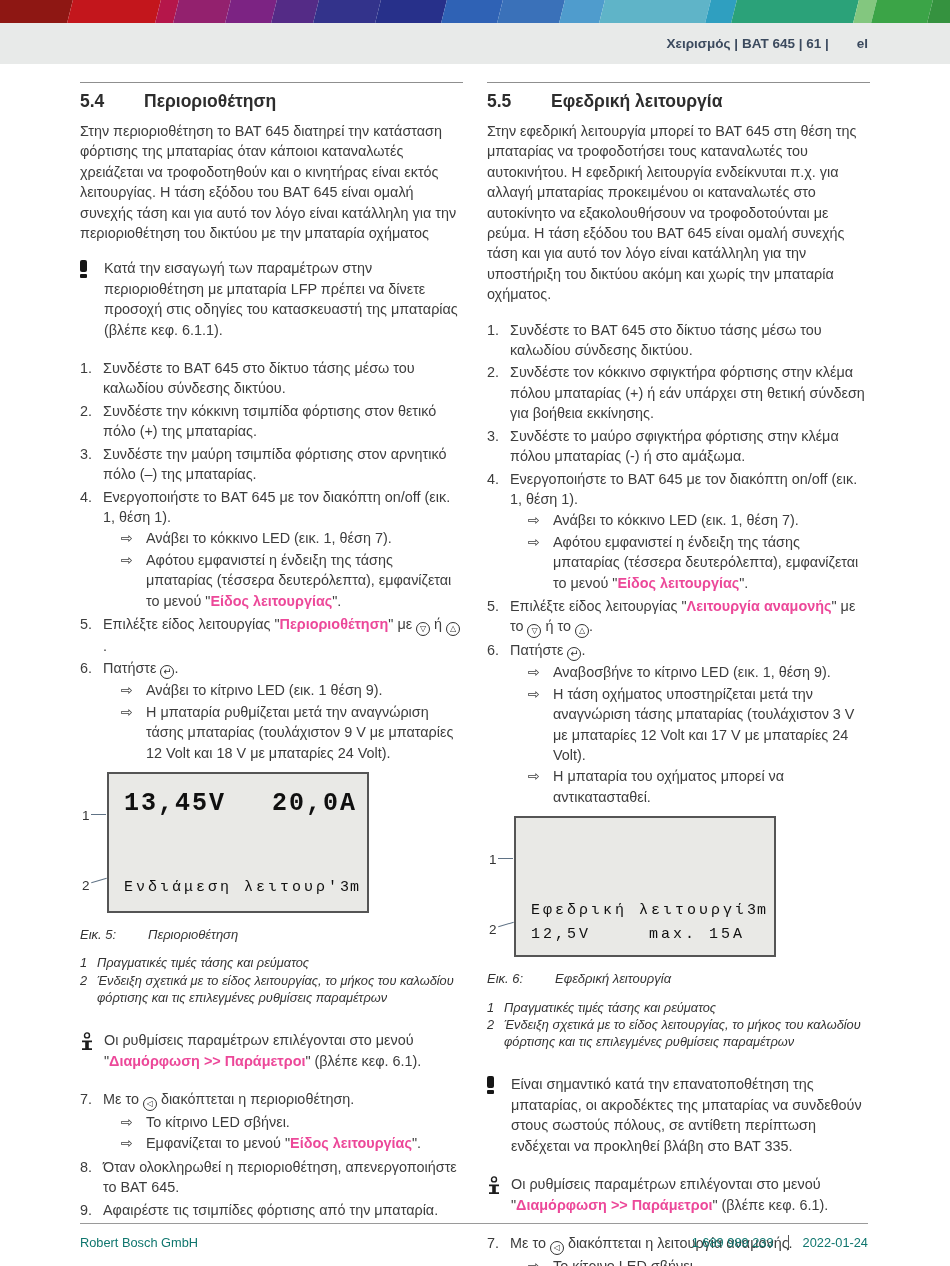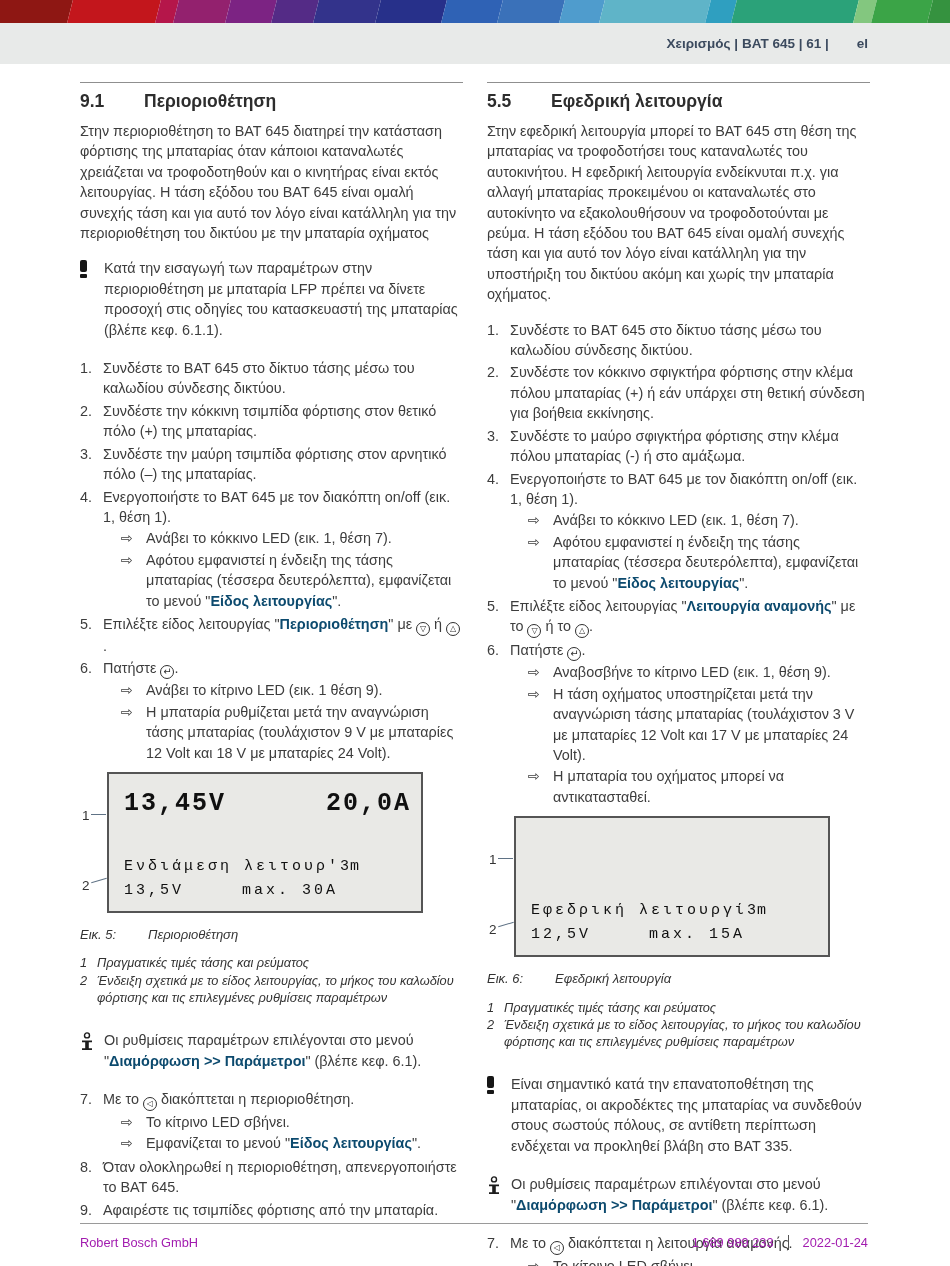--- a/index.html
+++ b/index.html
@@ -40,34 +40,34 @@
   .warn-glyph::after  { content:""; position:absolute; left:0; bottom:1px; width:6.5px; height:4.5px; background:#161616; border-radius:1px; }
   .info-glyph svg { display:block; }
 
   
   .li { display:flex; margin:0 0 2px; }
   .li-num { width:23px; flex:none; }
   .li-bd { flex:1; }
   .sub { display:flex; padding-left:18px; margin:1px 0; }
   .sub-arrow { width:16px; flex:none; margin-right:9px; font-family:"DejaVu Sans", sans-serif; font-size:14.5px; color:#3d3d3d; }
   .sub-bd { flex:1; }
-  strong { color:#0c4a6e; }
+  strong { color:#ec4899; }
 
   
   .circ {
     display:inline-flex; width:14px; height:14px; border:1.2px solid #2f2f2f; border-radius:50%;
     align-items:center; justify-content:center; vertical-align:-2px;
     font-family:"DejaVu Sans", sans-serif; font-size:8px; line-height:1; color:#2f2f2f;
   }
   .circ.big { font-size:10px; }
 
   
   .fig { position:relative; padding-left:27px; margin:8px 0 6px; }
   .dbox {
-    width:316px; height:141px; border:2px solid #555; background:#e9e9e6;
+    width:262px; height:141px; border:2px solid #555; background:#e9e9e6;
     padding:10px 10px 10px 15px; display:flex; flex-direction:column;
     font-family:"Liberation Mono", monospace; color:#101010;
   }
   .d1 { display:flex; justify-content:space-between; font-weight:bold; font-size:25px; letter-spacing:2px; margin-top:10px; }
   .dsp { flex:1; }
   .d2 { display:flex; font-size:15px; letter-spacing:3px; margin-bottom:3px; white-space:nowrap; }
   .d2 .r { letter-spacing:1px; }
   .d3 { display:flex; font-size:15px; letter-spacing:3px; white-space:nowrap; }
   .d3l { width:118px; flex:none; }
   .callout { position:absolute; left:2px; font-size:13.5px; color:#333; }
@@ -80,21 +80,21 @@
   .figcap { display:flex; font-style:italic; font-size:13px; color:#333; margin:12px 0 9px; }
   .figcap-label { width:68px; flex:none; }
   .legend { margin-bottom:24px; }
   .lg { display:flex; font-style:italic; font-size:12.8px; line-height:17.3px; color:#333; }
   .lg-num { width:17px; flex:none; }
   .lg-tx { flex:1; }
 
   
   .footer { position:absolute; left:80px; right:82px; bottom:16px; }
   .frule { border-top:1px solid #9a9a9a; margin-bottom:11px; }
-  .frow { display:flex; justify-content:space-between; align-items:center; font-size:12.8px; color:#a21caf; }
+  .frow { display:flex; justify-content:space-between; align-items:center; font-size:12.8px; color:#0f766e; }
   .fright { display:inline-flex; align-items:center; gap:14px; }
   .vsep { display:inline-block; width:1px; height:15px; background:#555; }
 </style>
 </head>
 <body>
 
 <div class="page">
   <div class="topbar">
       <div class="seg" style="background: rgb(142, 23, 19); width: 80px;"></div>
       <div class="seg" style="background: rgb(195, 22, 28); width: 88px;"></div>
@@ -115,21 +115,21 @@
       <div class="seg" style="background: rgb(53, 146, 63); width: 60px;"></div>
     </div>
   <div class="hdrbar">
     <span>Χειρισμός | BAT 645 | 61 |</span>
     <span>el</span>
   </div>
   <div class="main">
     <div class="col">
         <div class="rule"></div>
         <div class="sec-head">
-          <span class="sec-num">9.1</span>
+          <span class="sec-num">5.4</span>
           <span>Περιοριοθέτηση</span>
         </div>
         <div class="p">Στην περιοριοθέτηση το BAT 645 διατηρεί την κατάσταση φόρτισης της μπαταρίας όταν κάποιοι καταναλωτές χρειάζεται να τροφοδοτηθούν και ο κινητήρας είναι εκτός λειτουργίας. Η τάση εξόδου του BAT 645 είναι ομαλή συνεχής τάση και για αυτό τον λόγο είναι κατάλληλη για την περιοριοθέτηση του δικτύου με την μπαταρία οχήματος</div>
         <div class="note">
           <div class="note-ic"><span class="warn-glyph"></span></div>
           <div class="note-tx">Κατά την εισαγωγή των παραμέτρων στην περιοριοθέτηση με μπαταρία LFP πρέπει να δίνετε προσοχή στις οδηγίες του κατασκευαστή της μπαταρίας (βλέπε κεφ. 6.1.1).</div>
         </div>
         <div class="list">
           <div class="li">
             <span class="li-num">1.</span>
@@ -176,24 +176,20 @@
           <div class="dbox">
             <div class="d1">
               <span>13,45V</span>
               <span>20,0A</span>
             </div>
             <div class="dsp"></div>
             <div class="d2">
               <span>Ενδιάμεση λειτουρ'</span>
               <span class="r">3m</span>
             </div>
-            <div class="d3">
-              <span class="d3l">13,5V</span>
-              <span>max. 30A</span>
-            </div>
           </div>
         </div>
         <div class="figcap">
           <span class="figcap-label">Εικ. 5:</span>
           <span>Περιοριοθέτηση</span>
         </div>
         <div class="legend">
           <div class="lg">
             <span class="lg-num">1</span>
             <span class="lg-tx">Πραγματικές τιμές τάσης και ρεύματος</span>

